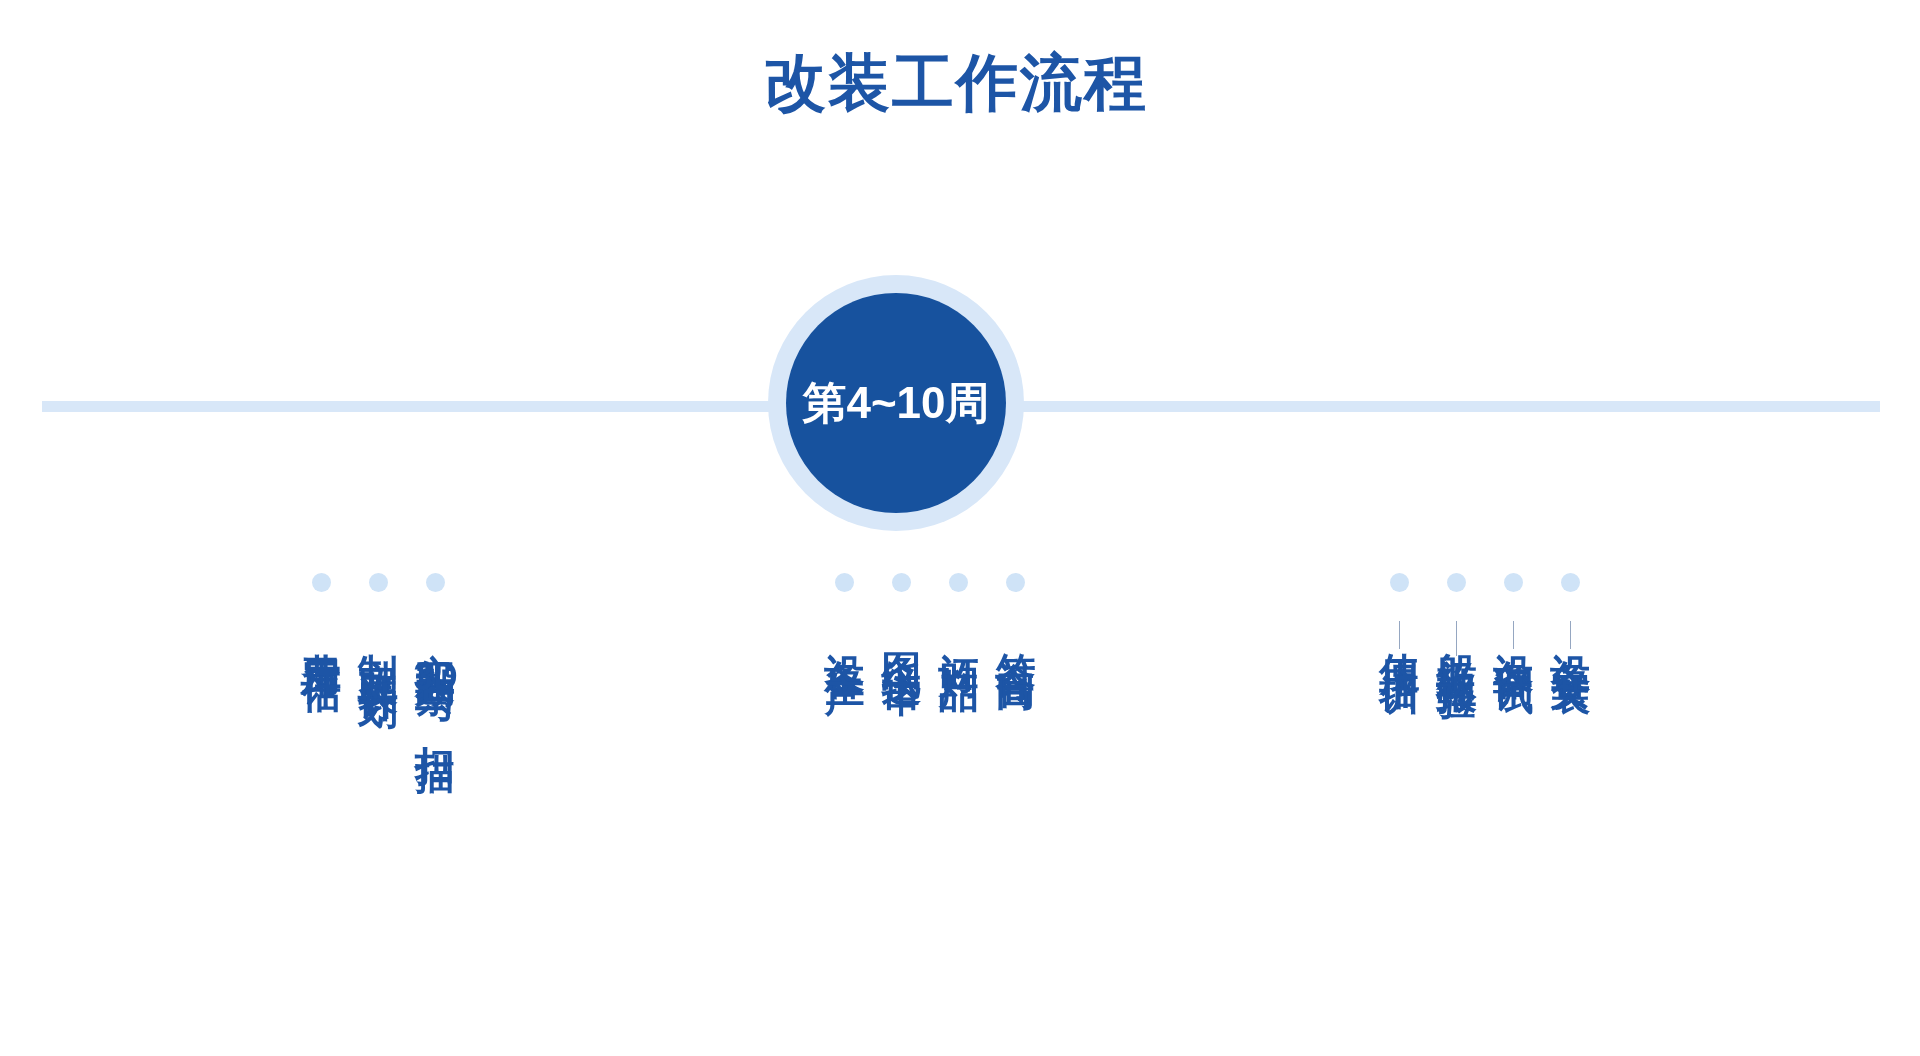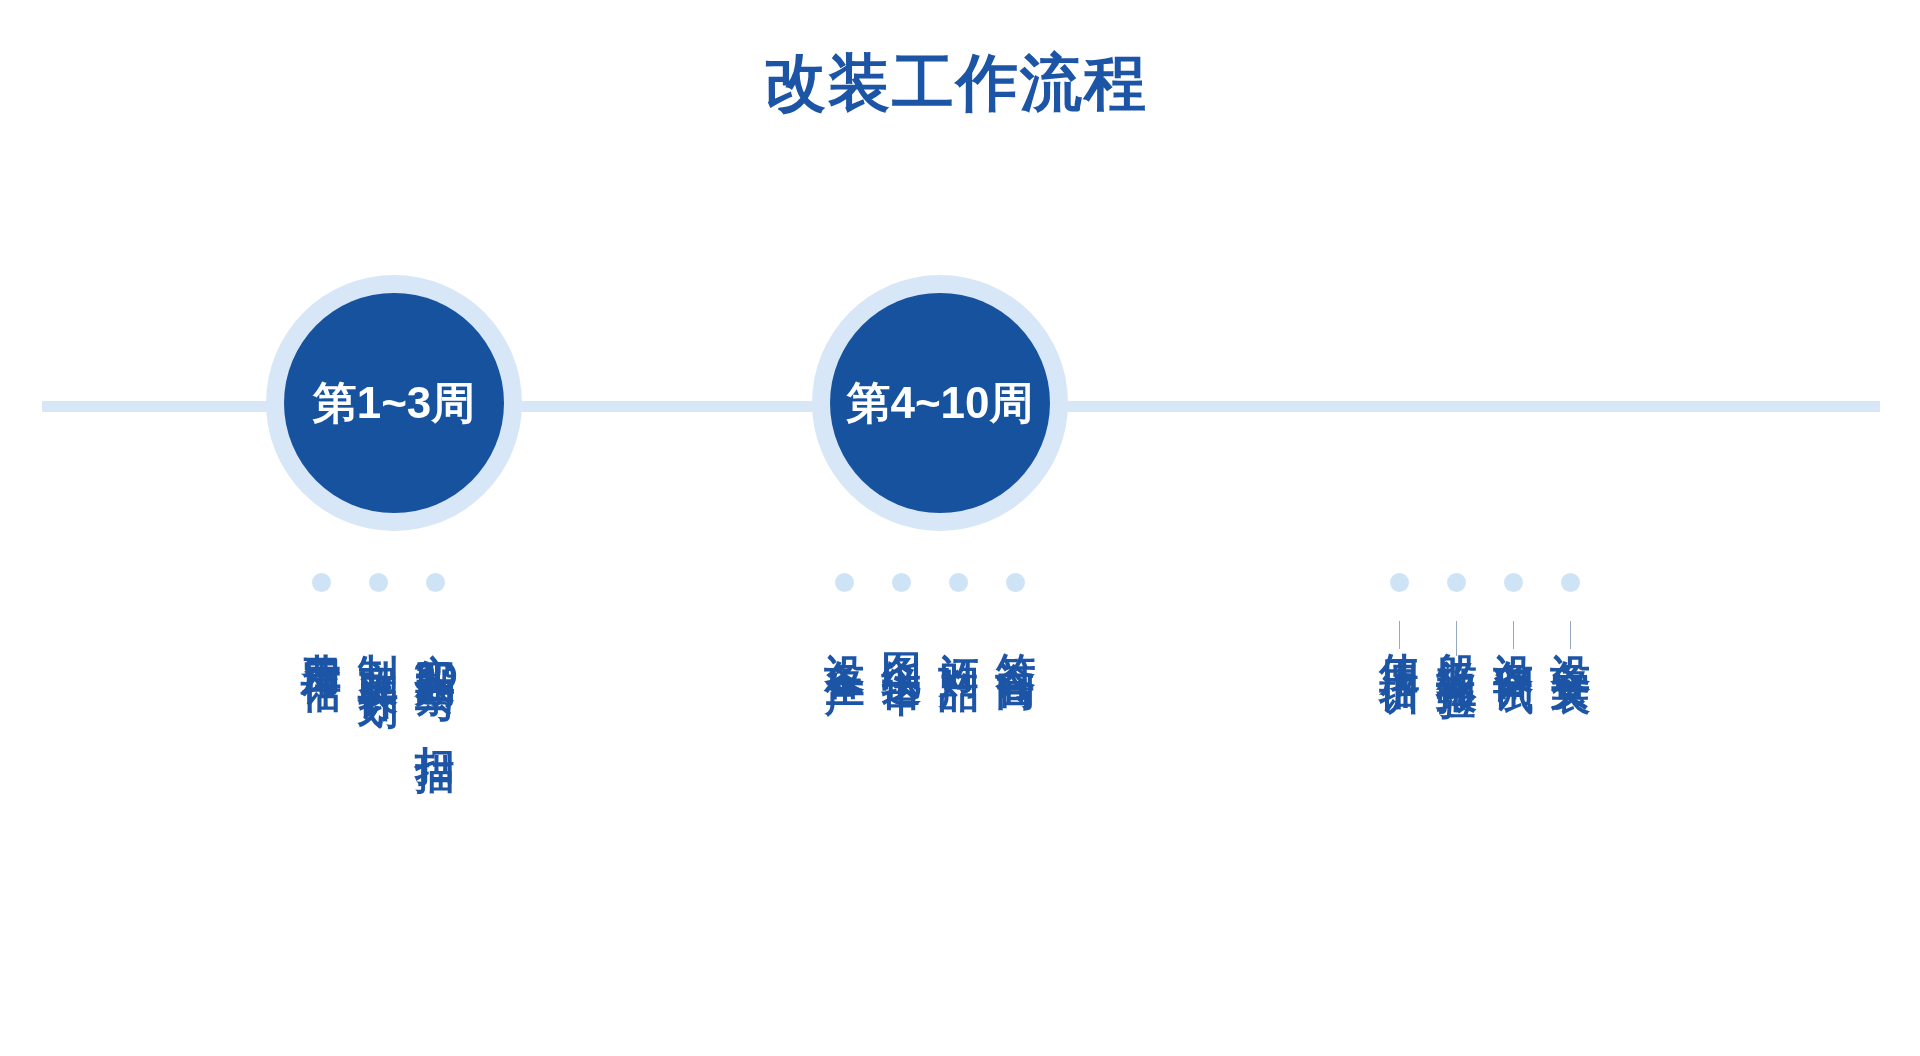--- a/index.html
+++ b/index.html
@@ -33,21 +33,21 @@
 
   .ring {
     position: absolute;
     top: 275px;
     width: 256px; height: 256px;
     border-radius: 50%;
     background: var(--light-blue, #d8e7f8);
     display: flex; align-items: center; justify-content: center;
   }
   .ring.m1 { left: 266px; }
-  .ring.m2 { left: 812px; text-align: center; }
+  .ring.m2 { left: 768px; text-align: center; }
   .ring.m3 { left: 1358px; }
 
   .circle {
     width: 220px; height: 220px;
     border-radius: 50%;
     background: var(--circle-blue, #17529e);
     display: flex; align-items: center; justify-content: center;
   }
   .circle-label {
     color: var(--label-white, #ffffff);
@@ -109,25 +109,20 @@
 </style>
 </head>
 <body>
 
 <div class="canvas">
 
   <h1 class="title">改装工作流程</h1>
 
   <div class="timeline"></div>
 
-  <div class="ring m1">
-    <div class="circle">
-      <span class="circle-label">第1~3周</span>
-    </div>
-  </div>
   <div class="detail m1">
     <div class="dots">
       <span class="dotwrap">
           <i class="dot"></i>
         </span>
       <span class="dotwrap">
           <i class="dot"></i>
         </span>
       <span class="dotwrap">
           <i class="dot"></i>

